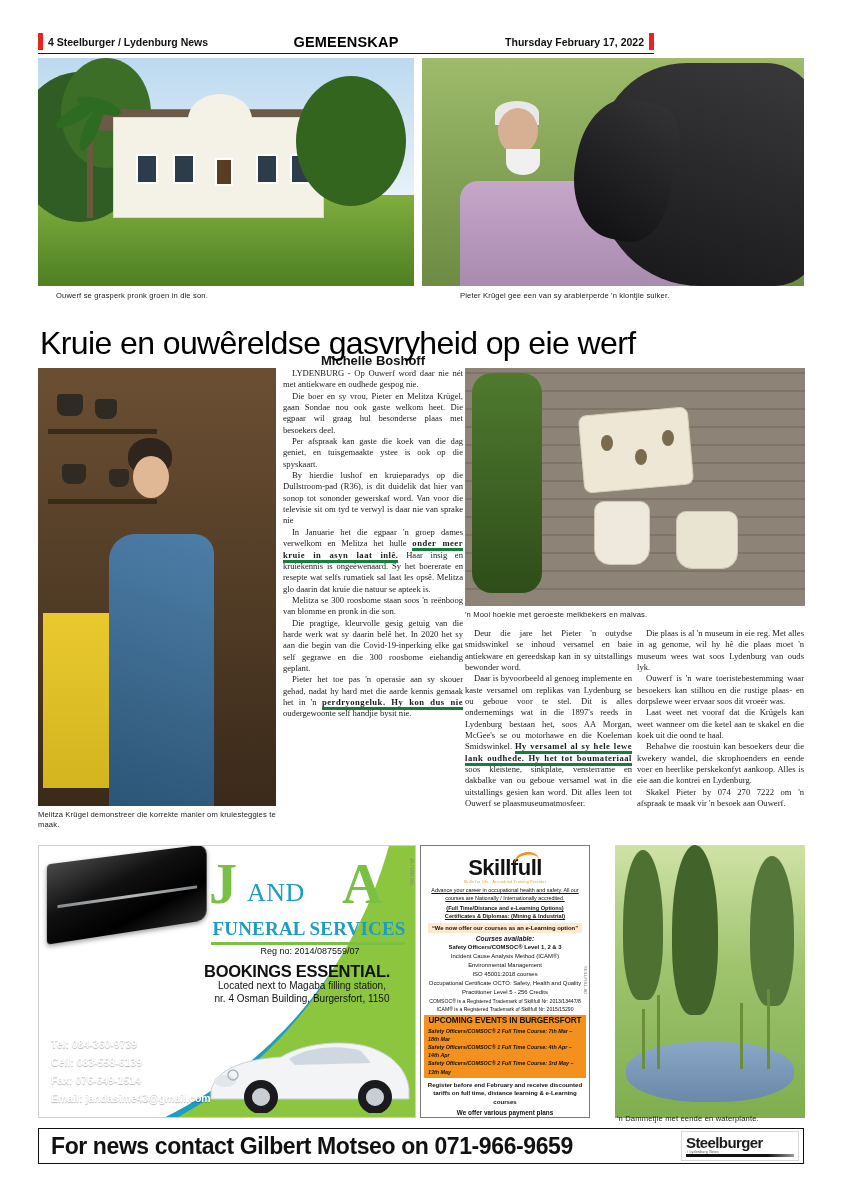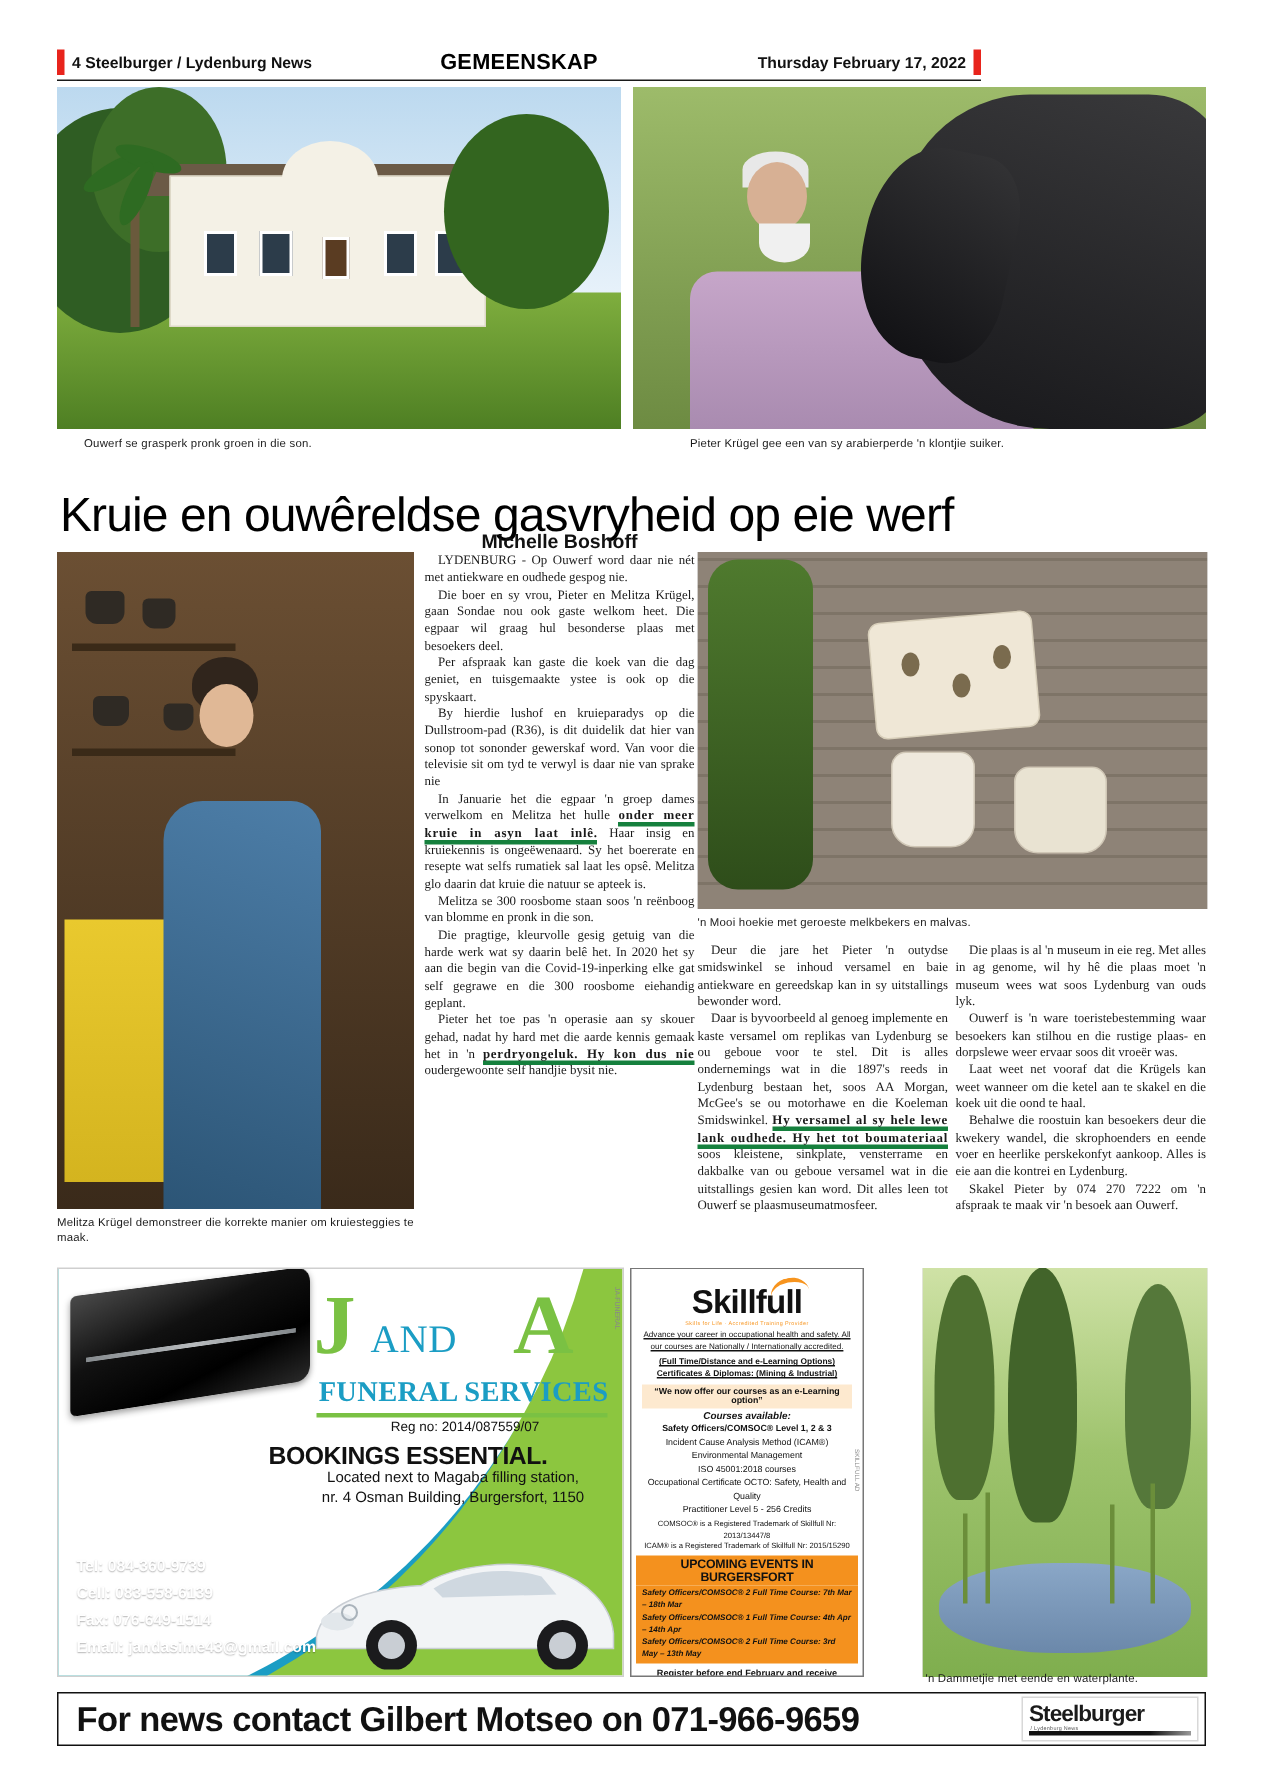--- a/index.html
+++ b/index.html
@@ -239,20 +239,21 @@
     width: 202px;
     text-align: center;
     font-family: "Liberation Sans", sans-serif;
     font-size: 9px;
     color: #111;
   }
   .fn-book {
     position: absolute;
     left: 140px; top: 116px;
     width: 236px;
+    text-align: center;
     font-family: "Liberation Sans", sans-serif;
     font-size: 16.5px;
     font-weight: bold;
     color: #111;
     letter-spacing: -0.3px;
   }
   .fn-loc {
     position: absolute;
     left: 150px; top: 134px;
     width: 226px;
@@ -284,21 +285,21 @@
     font-family: "Liberation Sans", sans-serif;
     font-size: 4.6px;
     color: #888;
     writing-mode: vertical-rl;
   }
 
   
   .ad-skill {
     position: absolute;
     left: 420px; top: 845px;
-    width: 156px; height: 273px;
+    width: 170px; height: 273px;
     border: 1px solid #777;
     background: #fff;
     overflow: hidden;
     font-family: "Liberation Sans", sans-serif;
     color: #111;
   }
   .sk-logo {
     text-align: center;
     margin-top: 11px;
     font-size: 22px;

